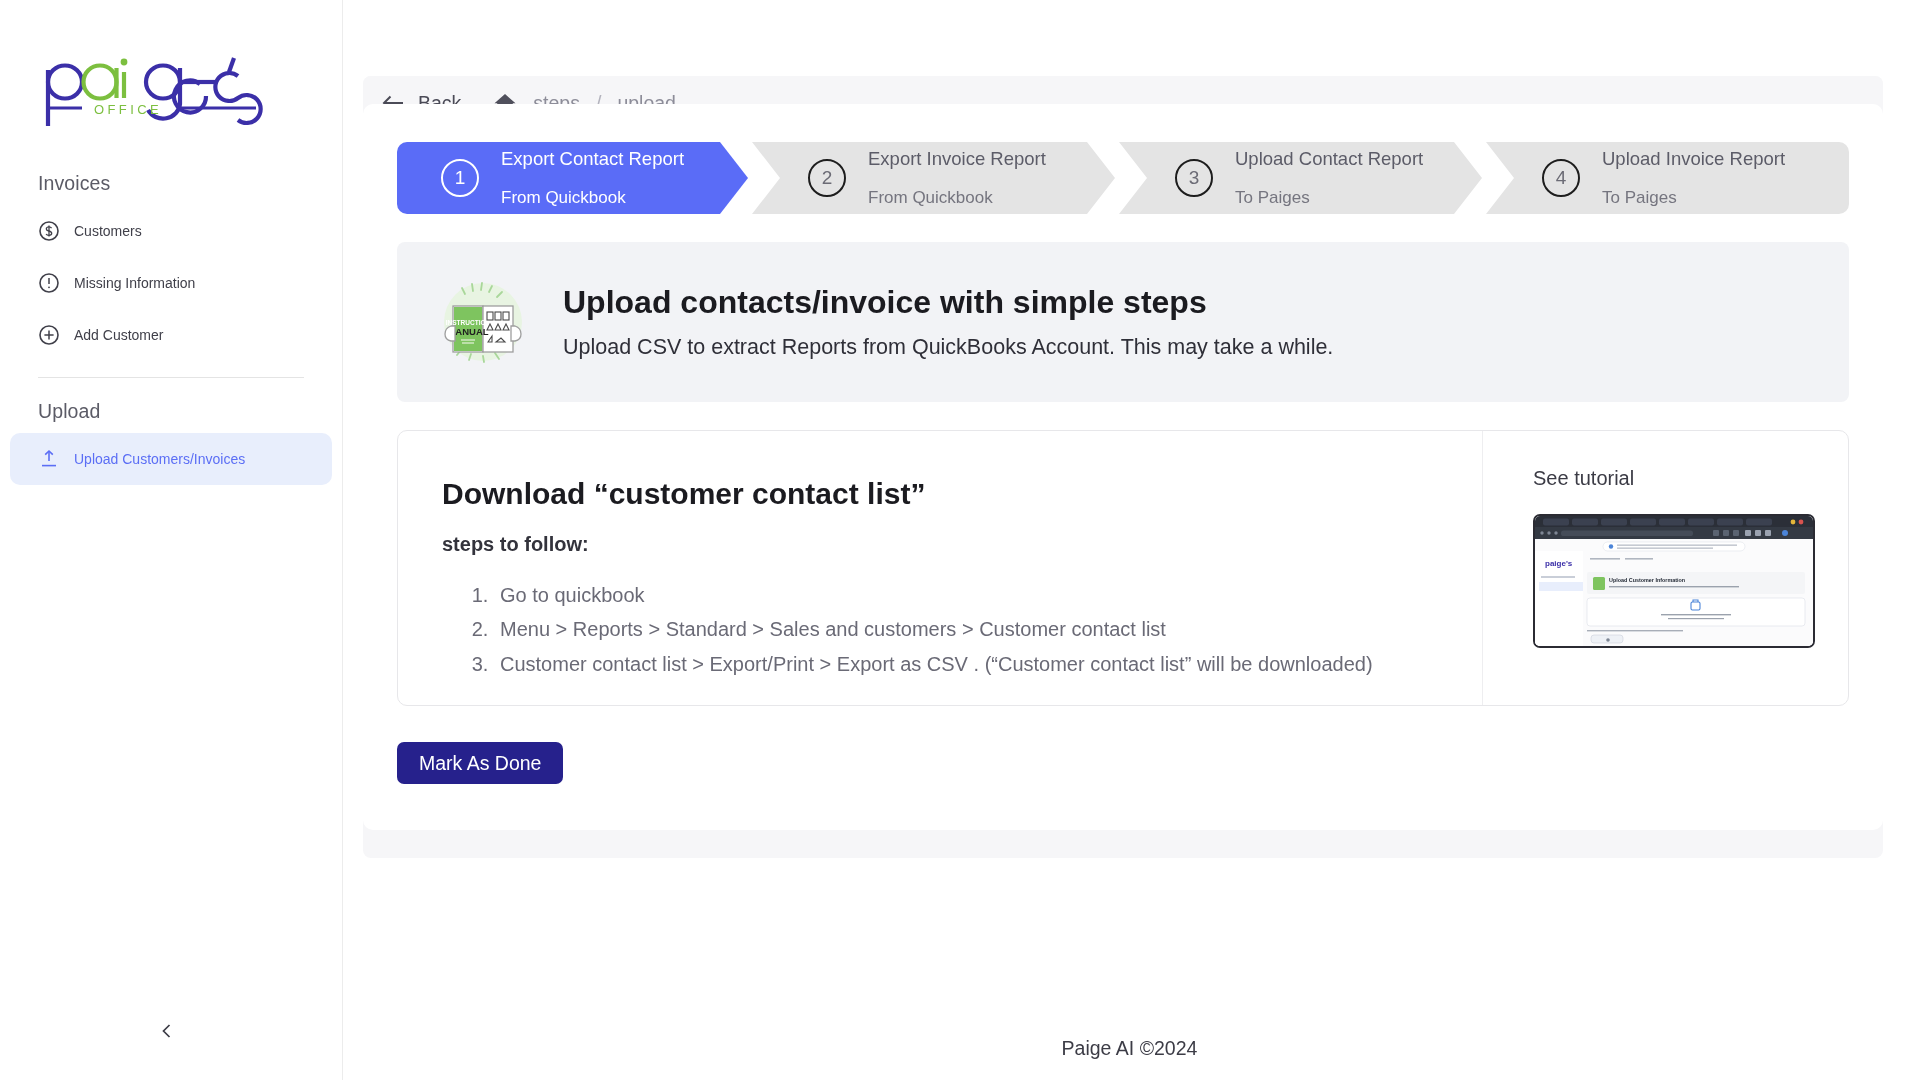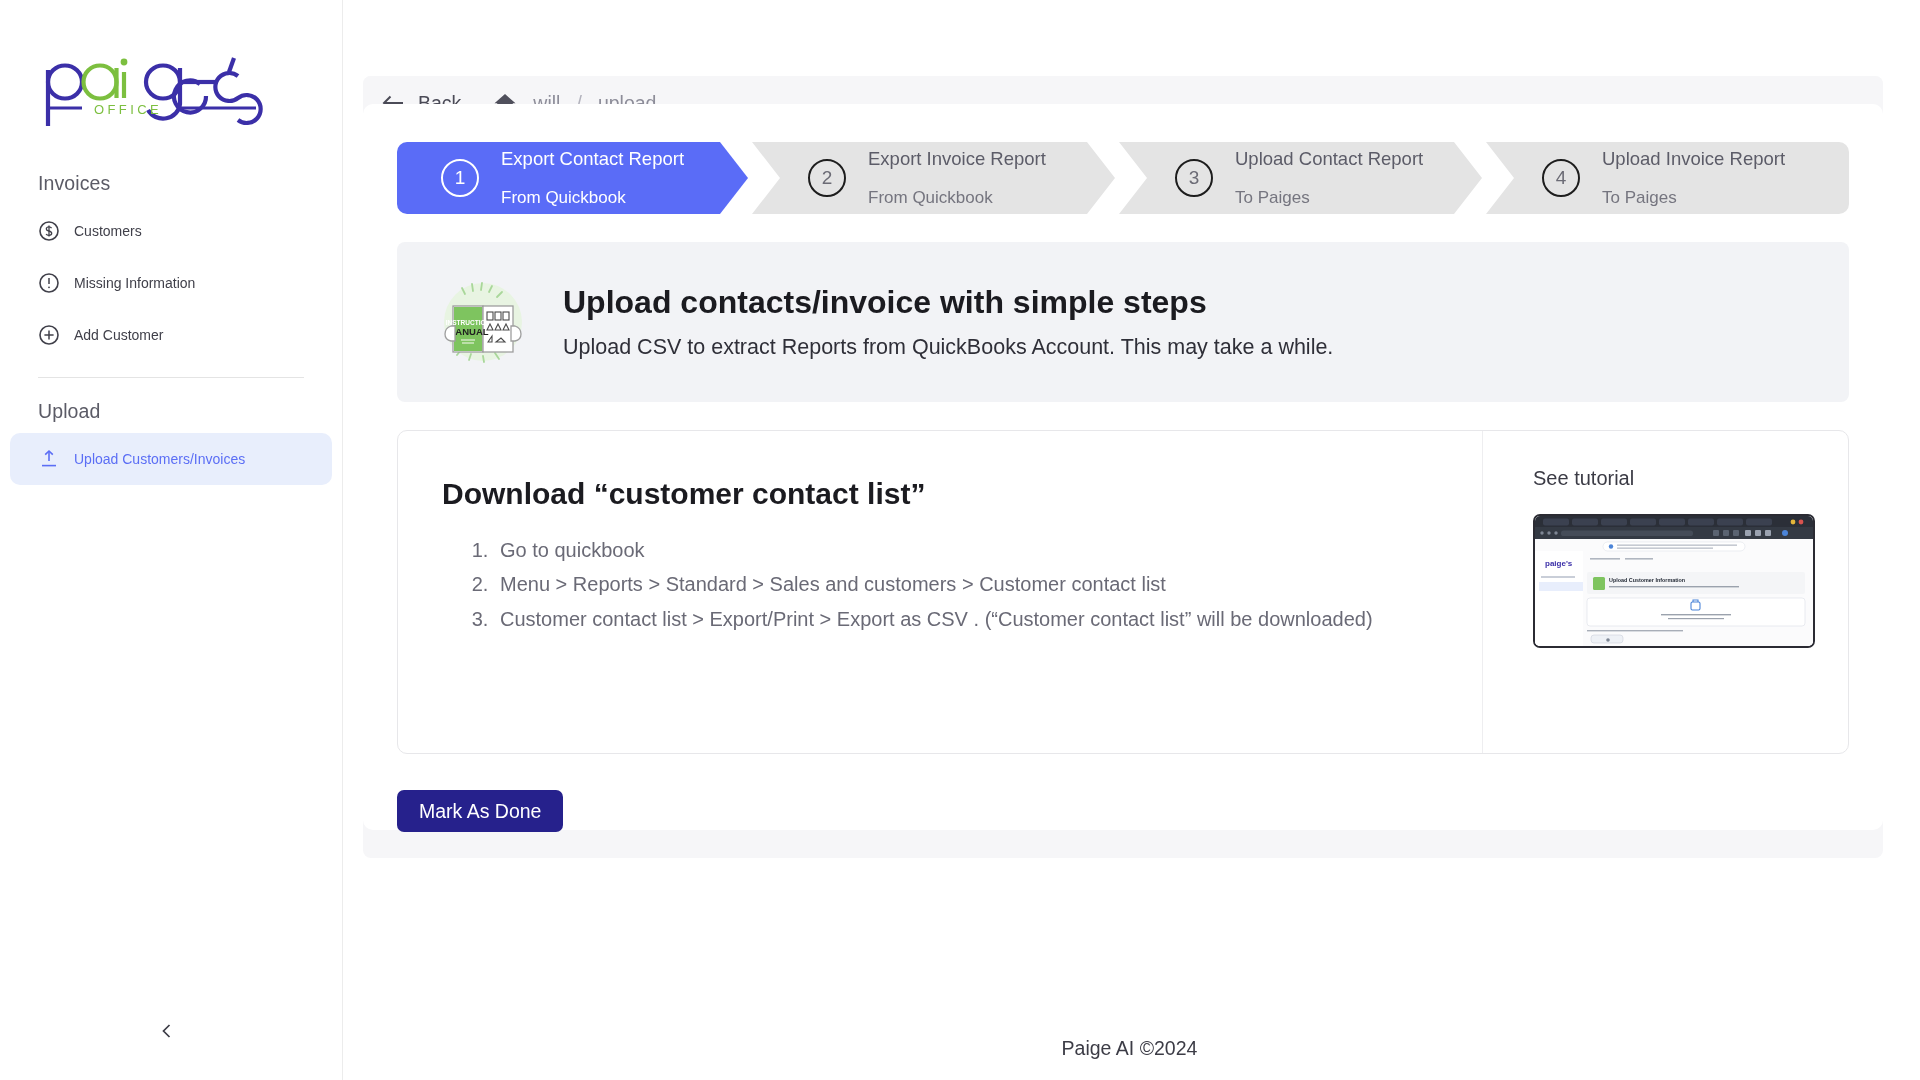--- a/index.html
+++ b/index.html
@@ -120,21 +120,21 @@
     gap: 28px; padding: 0 34px;
   }
   .manual-ico { width: 104px; height: 104px; flex: 0 0 104px; }
   .info-text { display: flex; flex-direction: column; gap: 14px; }
   .info-title { font-size: 32px; font-weight: bold; color: #1b1b20; }
   .info-sub { font-size: 21.5px; color: #2f2f38; }
 
   
   .dl-card {
     margin: 28px 34px 0 34px; border: 1px solid #e7e7ea;
-    border-radius: 10px; height: 324px; display: flex;
+    border-radius: 10px; height: 276px; display: flex;
     background: #ffffff;
   }
   .dl-left { flex: 1 1 auto; padding: 46px 0 0 44px; }
   .dl-title { font-size: 30px; color: #1b1b20; font-weight: bold; }
   .dl-steps-label { font-size: 20px; color: #33333c; margin-top: 22px; font-weight: bold; }
   .dl-list { margin: 22px 0 16px 52px; }
   .dl-list li {
     font-size: 20px; color: #6a6a76; line-height: 1.72;
     padding-left: 6px;
   }
@@ -270,21 +270,21 @@
             <path d="M22 10 L3 10"></path>
             <path d="M9.5 3.5 L3 10 L9.5 16.5"></path>
           </svg>
           <span>Back</span>
         </div>
         <span class="home-ico">
           <svg width="24" height="22" viewBox="0 0 24 22" fill="#50505c">
             <path d="M12 2 L22.5 11.2 L19.8 11.2 L19.8 20 L14.6 20 L14.6 14.2 L9.4 14.2 L9.4 20 L4.2 20 L4.2 11.2 L1.5 11.2 Z"></path>
           </svg>
         </span>
-        <span class="crumb">will</span>
+        <span class="crumb">steps</span>
         <span class="crumb-sep">/</span>
         <span class="crumb">upload</span>
       </div>
 
       <div class="white-card">
 
         
         <div class="stepper">
           <div class="step active">
             <div class="step-num">1</div>
@@ -350,20 +350,21 @@
           <div class="info-text">
             <div class="info-title">Upload contacts/invoice with simple steps</div>
             <div class="info-sub">Upload CSV to extract Reports from QuickBooks Account. This may take a while.</div>
           </div>
         </div>
 
         
         <div class="dl-card">
           <div class="dl-left">
             <div class="dl-title">Download “customer contact list”</div>
+            <div class="dl-steps-label">steps to follow:</div>
             <ol class="dl-list">
               <li>Go to quickbook</li>
               <li>Menu &gt; Reports &gt; Standard &gt; Sales and customers &gt; Customer contact list</li>
               <li>Customer contact list &gt; Export/Print &gt; Export as CSV . (“Customer contact list” will be downloaded)</li>
             </ol>
           </div>
           <div class="dl-right">
             <div class="tutorial-label">See tutorial</div>
             <div class="tutorial-thumb">
               <svg width="278" height="130" viewBox="0 0 278 130">

